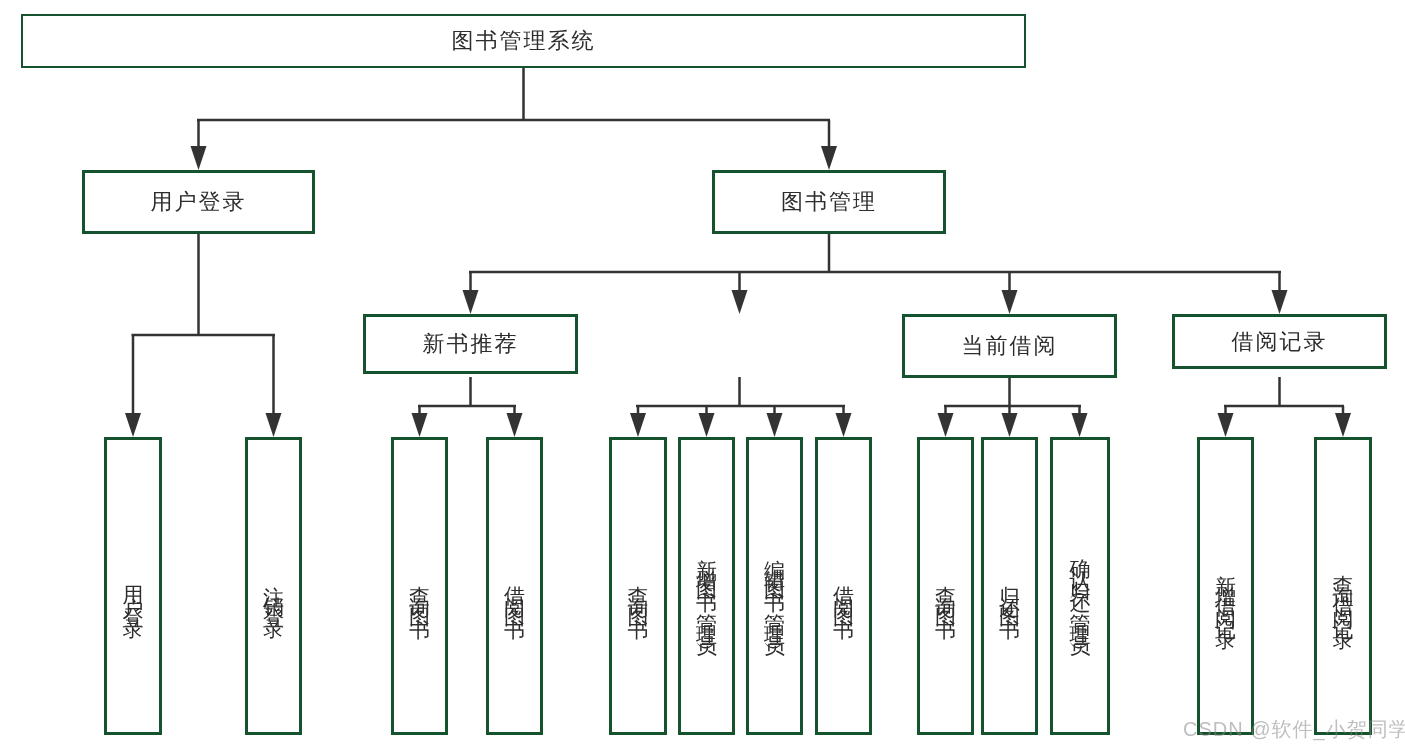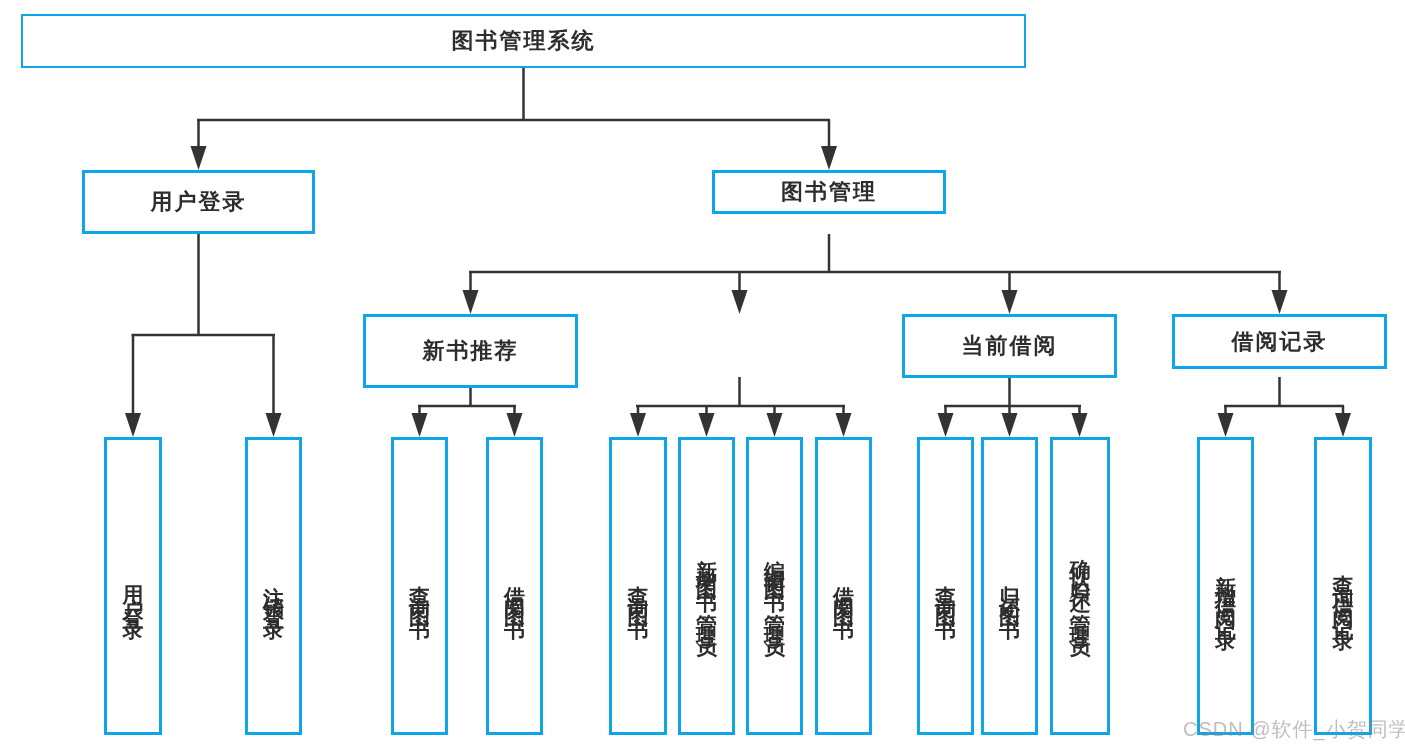--- a/index.html
+++ b/index.html
@@ -8,27 +8,26 @@
     width: 1405px;
     height: 747px;
     background: #ffffff;
     overflow: hidden;
     font-family: "Liberation Sans", sans-serif;
   }
   #wires { position: absolute; left: 0; top: 0; z-index: 1; }
   .box {
     position: absolute;
     box-sizing: border-box;
-    border: 3px solid #0ea5e9;
+    border: 3px solid #14532d;
     background: #ffffff;
     display: flex;
     align-items: center;
     justify-content: center;
     z-index: 2;
-    font-weight: bold;
   }
   .box.thin { border-width: 2px; }
   .lbl {
     color: #2d2d2d;
     font-size: 22px;
     letter-spacing: 2px;
     white-space: nowrap;
   }
   .v .lbl {
     writing-mode: vertical-rl;
@@ -109,25 +108,25 @@
       <polygon points="1335,413 1351,413 1343,437" fill="#333333"></polygon>
     </svg>
 
   <div class="box thin" style="left:21px; top:14px; width:1005px; height:54px;">
     <span class="lbl">图书管理系统</span>
   </div>
 
   <div class="box" style="left:82px; top:170px; width:233px; height:64px;">
     <span class="lbl">用户登录</span>
   </div>
-  <div class="box" style="left:712px; top:170px; width:234px; height:44px;">
+  <div class="box" style="left:712px; top:170px; width:234px; height:64px;">
     <span class="lbl">图书管理</span>
   </div>
 
-  <div class="box" style="left:363px; top:314px; width:215px; height:74px;">
+  <div class="box" style="left:363px; top:314px; width:215px; height:60px;">
     <span class="lbl">新书推荐</span>
   </div>
   <div class="box" style="left:902px; top:314px; width:215px; height:64px;">
     <span class="lbl">当前借阅</span>
   </div>
   <div class="box" style="left:1172px; top:314px; width:215px; height:55px;">
     <span class="lbl">借阅记录</span>
   </div>
 
   <div class="box v" style="left:104px; top:437px; width:58px; height:298px;">

